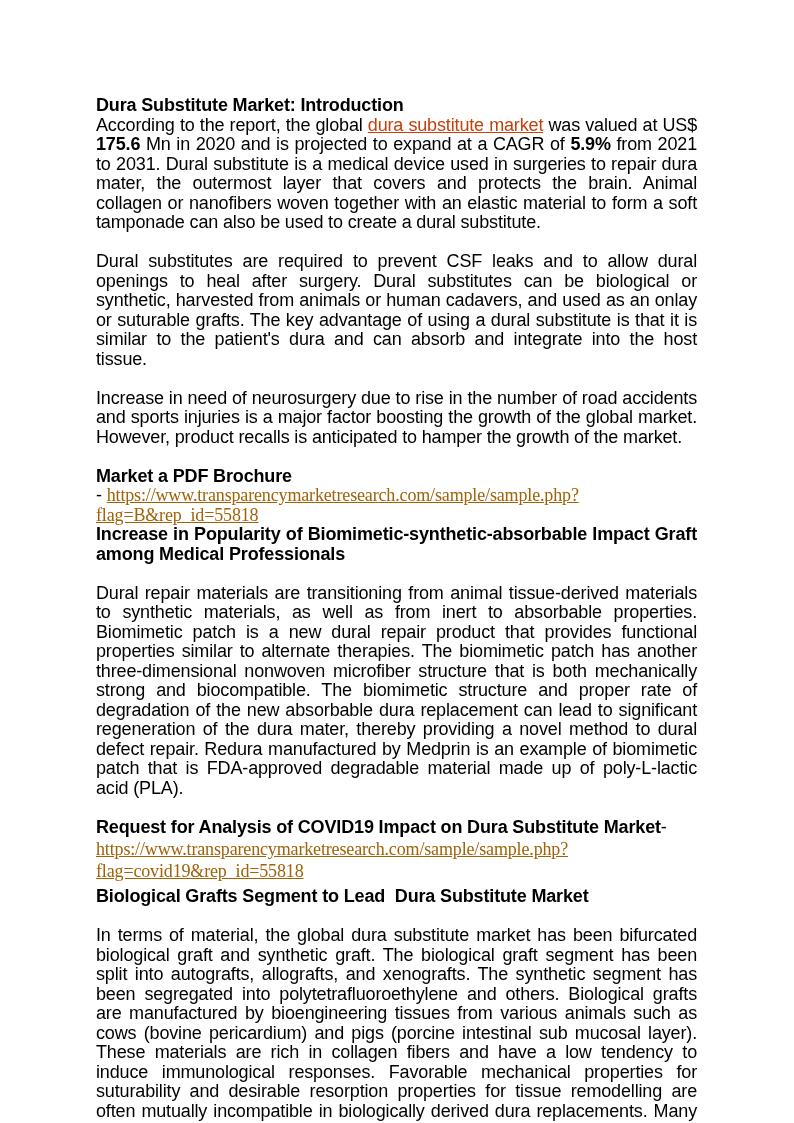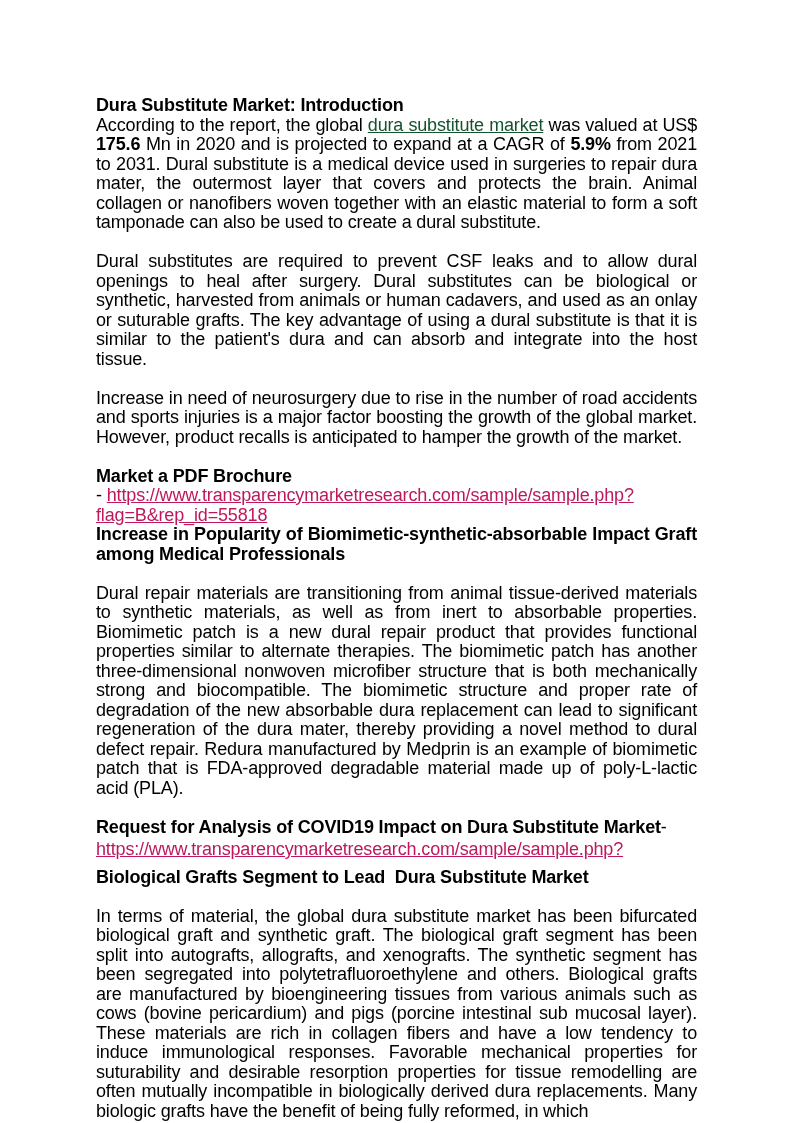--- a/index.html
+++ b/index.html
@@ -8,22 +8,22 @@
     position: absolute; left: 96px; top: 96px; width: 601px;
     font-family: "Liberation Sans", sans-serif;
     font-size: 18px; line-height: 19.5px; color: #000000;
     letter-spacing: -0.15px;
   }
   p { margin: 0; text-align: justify; }
   .h { font-weight: bold; }
   .gap { height: 19.5px; }
   .gap-sm { height: 6px; }
   a { text-decoration: underline; }
-  a.l1 { color: #14532d; }
-  a.l2 { color: #be185d; }
+  a.l1 { color: #c2410c; }
+  a.l2 { color: #a16207; font-family: Liberation Serif, serif; }
   b { font-weight: bold; }
 </style>
 </head>
 <body>
 
 <div class="page">
 
   <p class="h">Dura Substitute Market: Introduction</p>
   <p><span>According to the report, the global </span><a class="l1">dura substitute market</a><span> was valued at US$ </span><b>175.6</b><span> Mn in 2020 and is projected to expand at a CAGR of </span><b>5.9%</b><span> from 2021 to 2031. Dural substitute is a medical device used in surgeries to repair dura mater, the outermost layer that covers and protects the brain. Animal collagen or nanofibers woven together with an elastic material to form a soft tamponade can also be used to create a dural substitute.</span></p>
   <div class="gap"></div>
@@ -38,19 +38,20 @@
 
   <p class="h">Increase in Popularity of Biomimetic-synthetic-absorbable Impact Graft among Medical Professionals</p>
   <div class="gap"></div>
   <p>Dural repair materials are transitioning from animal tissue-derived materials to synthetic materials, as well as from inert to absorbable properties. Biomimetic patch is a new dural repair product that provides functional properties similar to alternate therapies. The biomimetic patch has another three-dimensional nonwoven microfiber structure that is both mechanically strong and biocompatible. The biomimetic structure and proper rate of degradation of the new absorbable dura replacement can lead to significant regeneration of the dura mater, thereby providing a novel method to dural defect repair. Redura manufactured by Medprin is an example of biomimetic patch that is FDA-approved degradable material made up of poly-L-lactic acid (PLA).</p>
   <div class="gap"></div>
 
   <p><b>Request for Analysis of COVID19 Impact on Dura Substitute Market</b><span>-</span></p>
   <div style="height:3px"></div>
   <p><a class="l2">https://www.transparencymarketresearch.com/sample/sample.php?</a></p>
   <div style="height:2px"></div>
+  <p><a class="l2">flag=covid19&amp;rep_id=55818</a></p>
   <div class="gap-sm"></div>
 
   <p class="h" style="white-space:pre">Biological Grafts Segment to Lead  Dura Substitute Market</p>
   <div class="gap"></div>
   <p>In terms of material, the global dura substitute market has been bifurcated biological graft and synthetic graft. The biological graft segment has been split into autografts, allografts, and xenografts. The synthetic segment has been segregated into polytetrafluoroethylene and others. Biological grafts are manufactured by bioengineering tissues from various animals such as cows (bovine pericardium) and pigs (porcine intestinal sub mucosal layer). These materials are rich in collagen fibers and have a low tendency to induce immunological responses. Favorable mechanical properties for suturability and desirable resorption properties for tissue remodelling are often mutually incompatible in biologically derived dura replacements. Many biologic grafts have the benefit of being fully reformed, in which</p>
 
 </div>
 
 </body></html>

